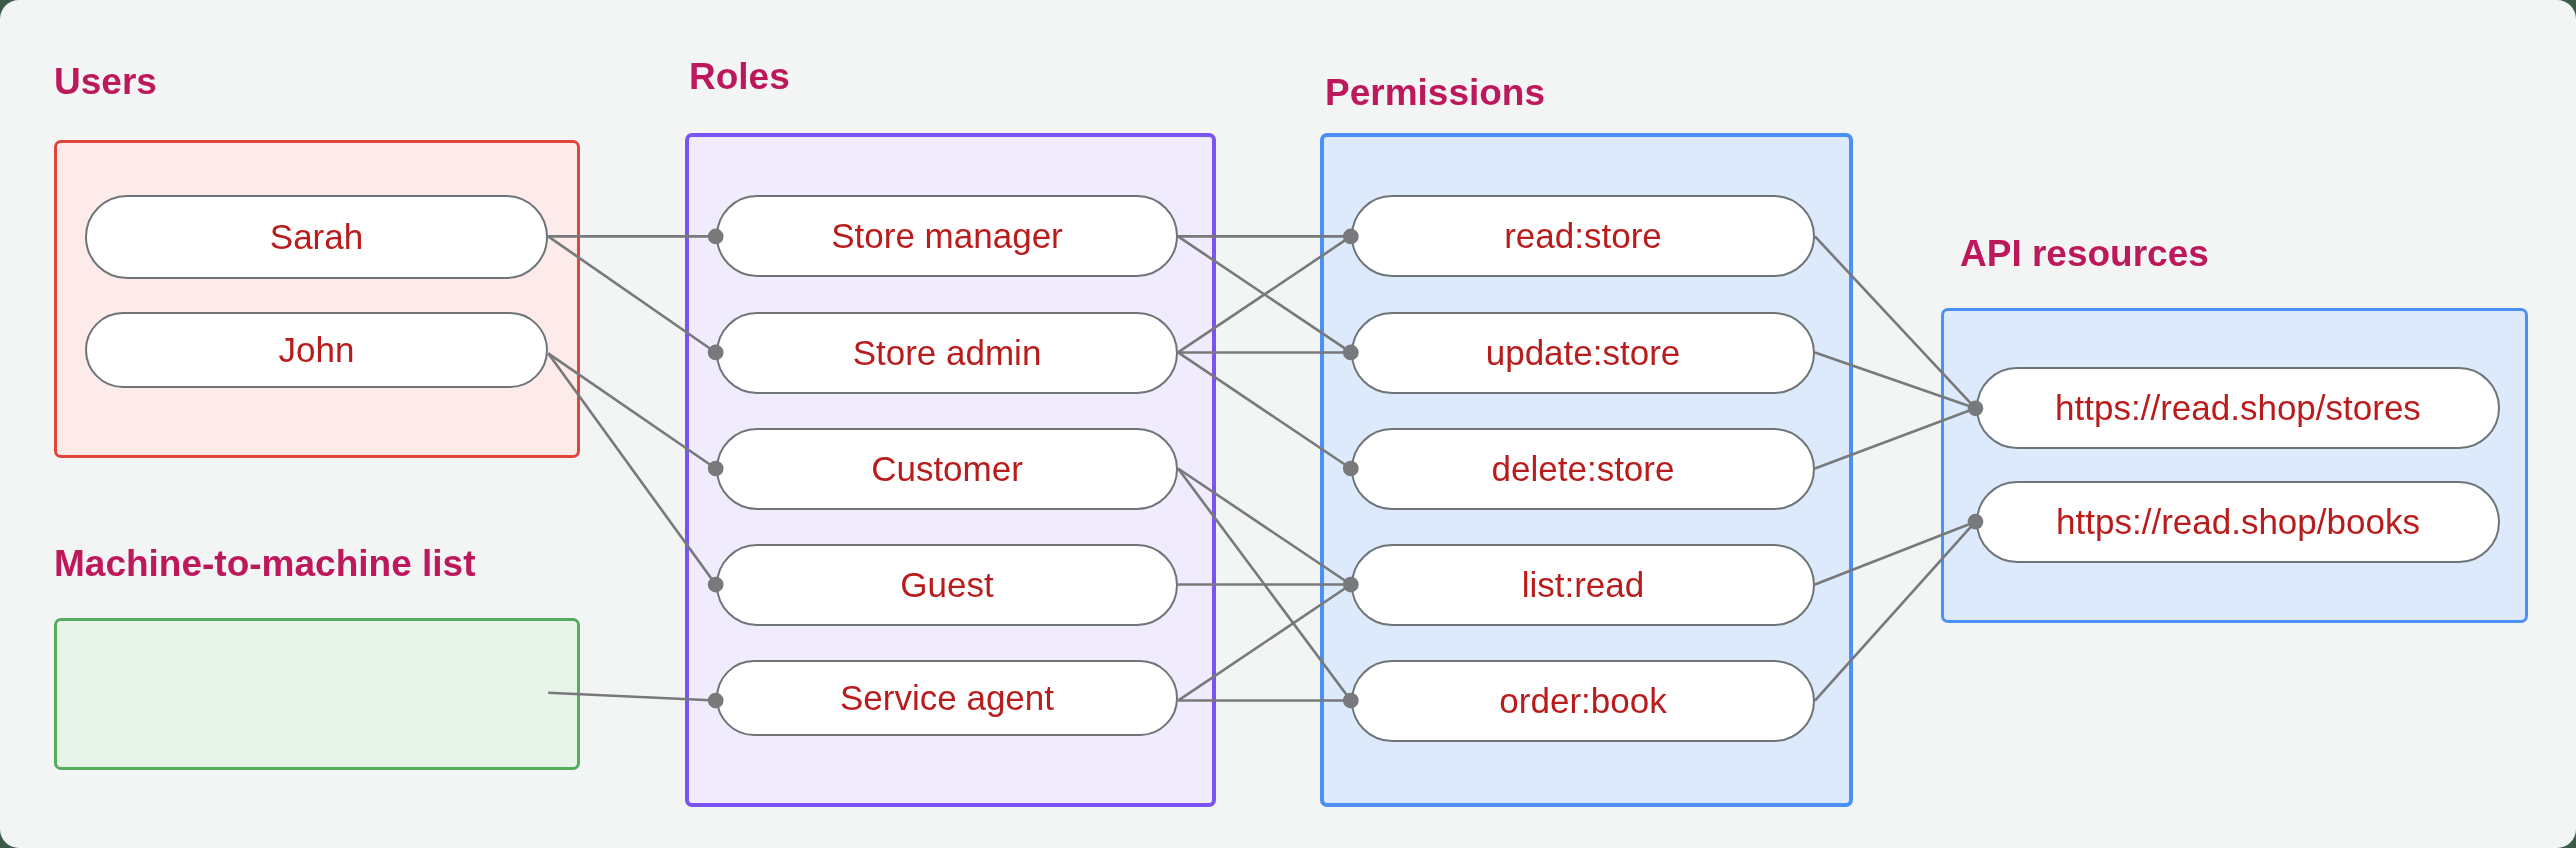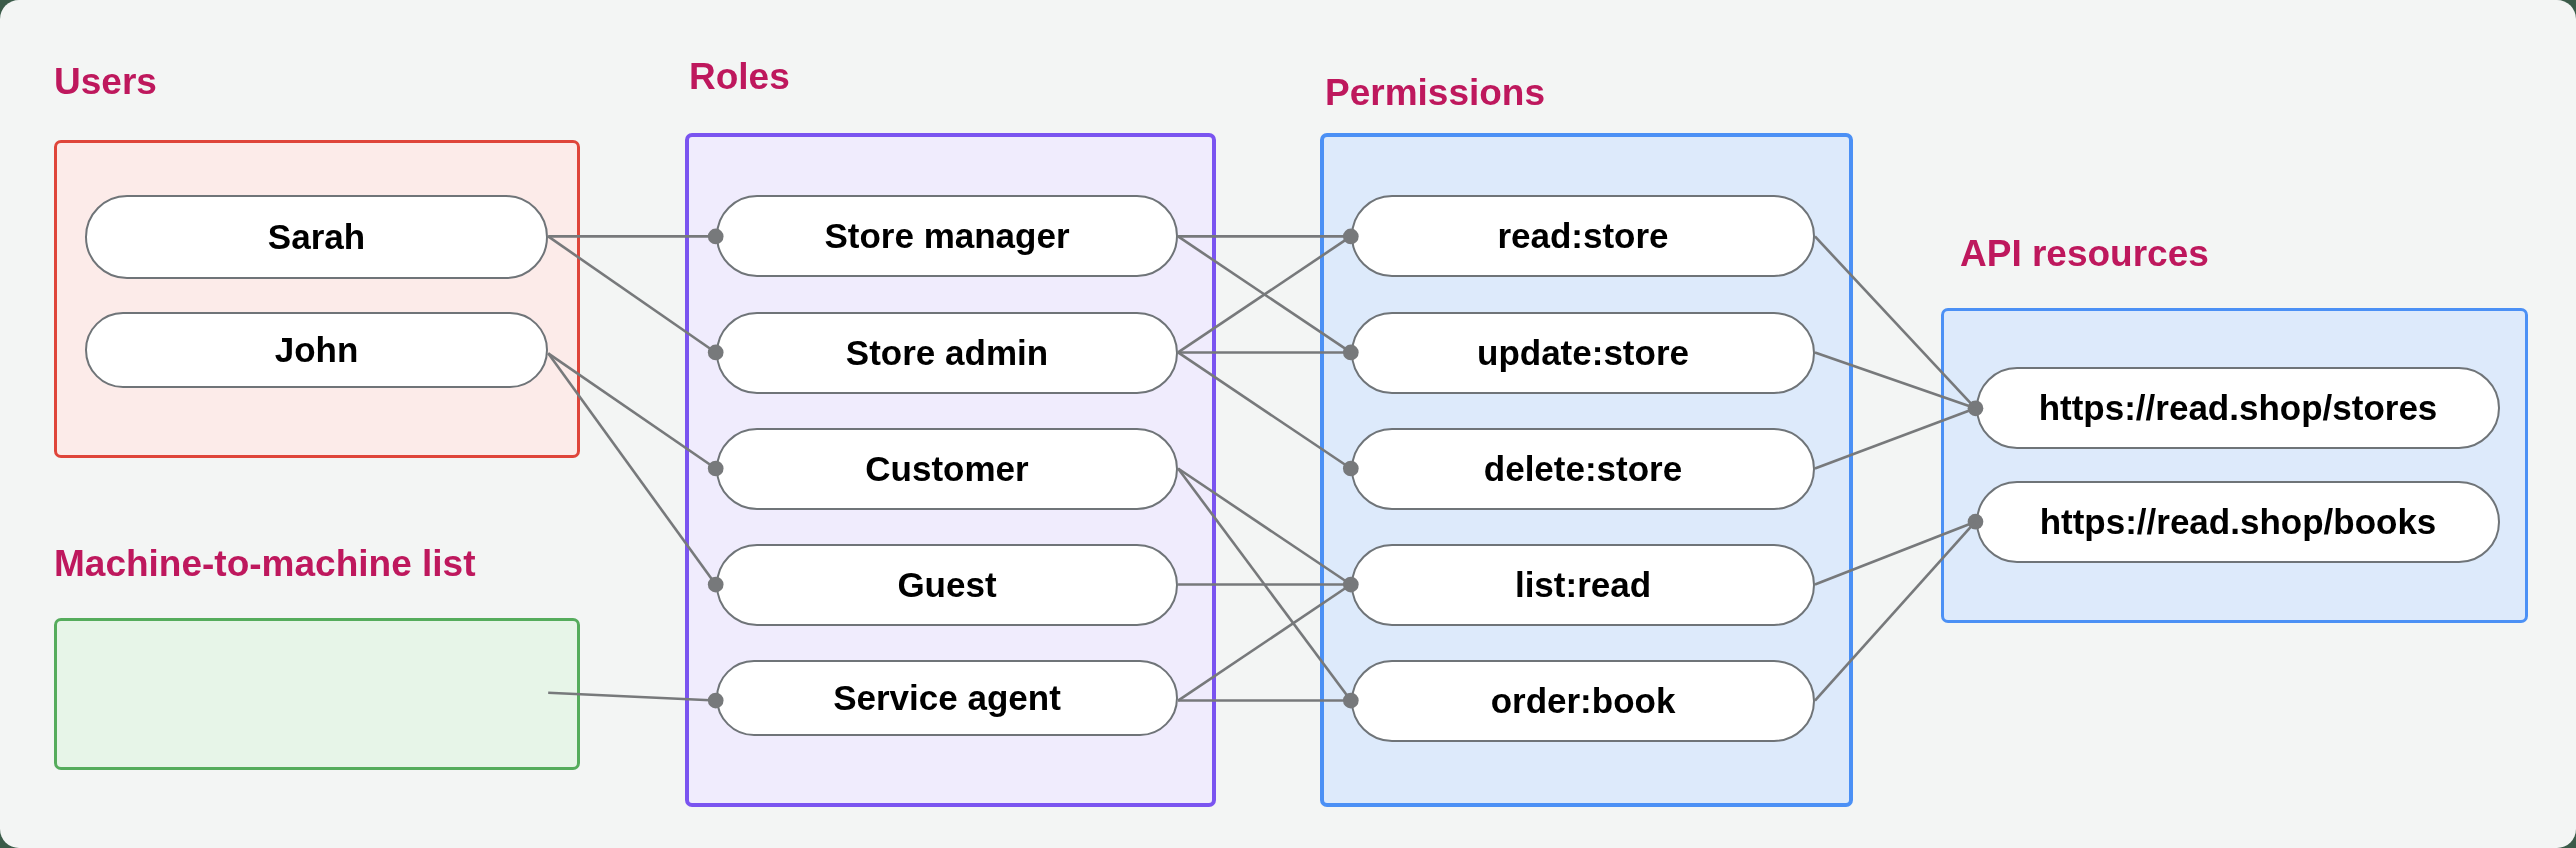--- a/index.html
+++ b/index.html
@@ -49,22 +49,22 @@
     border: 2.6px solid #6f7478;
     border-radius: 872px;
     box-sizing: border-box;
     display: flex;
     align-items: center;
     justify-content: center;
     z-index: 2;
   }
   .pill span {
     font-size: 35px;
-    font-weight: 700;
-    color: #000000;
+    font-weight: 400;
+    color: #b91c1c;
     white-space: nowrap;
   }
   svg.edge-layer {
     position: absolute;
     left: 0; top: 0;
     z-index: 3;
     pointer-events: none;
   }
 </style>
 </head>

